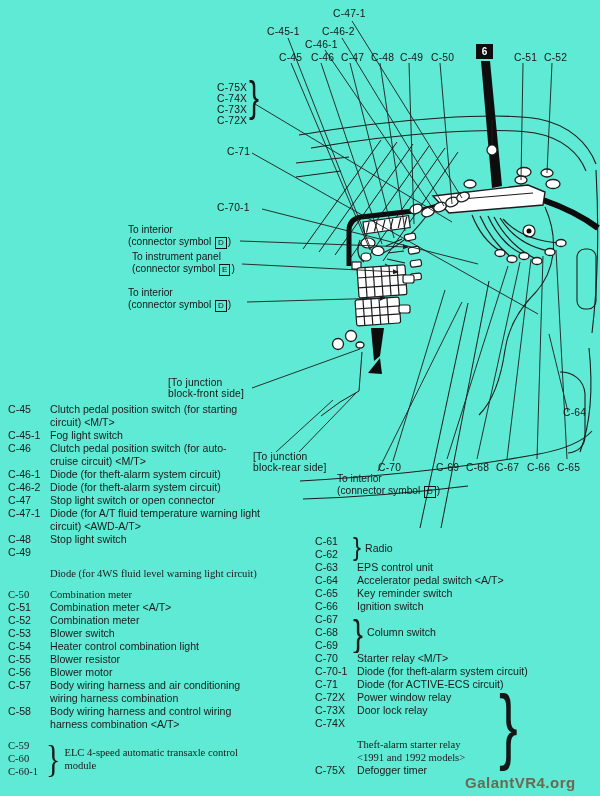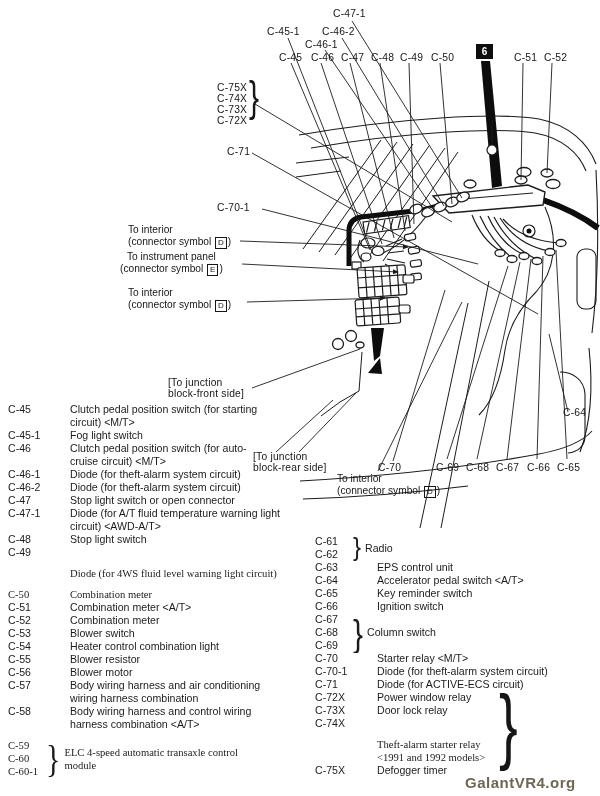--- a/index.html
+++ b/index.html
@@ -1,31 +1,31 @@
 <!DOCTYPE html>
 <html><head>
 <meta charset="utf-8">
 <style>
   html,body{margin:0;padding:0;background:#e9e9e9;}
-  #page{position:relative;width:600px;height:796px;background:#ffffff;overflow:hidden;
+  #page{position:relative;width:600px;height:796px;background:#5eead4;overflow:hidden;
         font-family:"Liberation Sans",sans-serif;color:#1b1b1b;}
   svg{position:absolute;left:0;top:0;pointer-events:none;}
   .dlabel{position:absolute;font-size:10.3px;line-height:11px;white-space:pre-line;
           letter-spacing:.2px;color:#161616;}
   .group-brace{position:absolute;font-size:30px;transform:scaleY(1.4);transform-origin:center;
           font-weight:400;color:#161616;}
   .note{position:absolute;font-size:10.2px;line-height:12px;color:#161616;white-space:nowrap;}
   .sym{display:inline-block;border:1px solid #161616;font-size:8px;line-height:8px;
        padding:1px 2px;margin:0 1px;vertical-align:0;}
   .marker6{position:absolute;width:17px;height:15px;background:#0d0d0d;color:#fff;
        font-size:10px;font-weight:bold;text-align:center;line-height:15px;}
   .legend{position:absolute;}
   .lrow{display:flex;align-items:center;}
   .lrow .lcode{width:42px;flex:none;font-size:10.6px;line-height:13px;white-space:pre-line;align-self:flex-start;}
-  .lrow .llabel{font-size:10.6px;line-height:13px;white-space:pre-line;margin-left:20px;}
+  .lrow .llabel{font-size:10.6px;line-height:13px;white-space:pre-line;margin-left:0;}
   .lrow.group .llabel{margin-left:4px;}
   .lrow.gap{margin-top:8px;font-family:Liberation Serif, serif;}
   .brace{line-height:1;font-weight:400;margin-left:-4px;}
   .brace.b2{font-size:24px;transform:scaleY(1.05);}
   .brace.b3{font-size:30px;transform:scaleY(1.25);}
   #cj{position:absolute;left:499px;top:692px;display:flex;align-items:center;}
   #cj .bigbrace{font-size:56px;font-weight:400;transform:scaleY(1.5);transform-origin:center;color:#161616;}
   #cj .cjtext{font-size:10.6px;line-height:12.5px;white-space:pre-line;margin-left:5px;letter-spacing:.2px;}
   #watermark{position:absolute;left:465px;top:774px;font-size:15px;font-weight:bold;
        letter-spacing:.5px;color:#6c6952;text-align:center;}
@@ -251,21 +251,21 @@
       <div class="dlabel" style="left: 436px; top: 462px;">C-69</div>
       <div class="dlabel" style="left: 466px; top: 462px;">C-68</div>
       <div class="dlabel" style="left: 496px; top: 462px;">C-67</div>
       <div class="dlabel" style="left: 527px; top: 462px;">C-66</div>
       <div class="dlabel" style="left: 557px; top: 462px;">C-65</div>
       <div class="dlabel" style="left: 563px; top: 407px;">C-64</div>
       <div class="note" style="left: 128px; top: 224px;">
         <div>To interior</div>
         <div>(connector symbol <span class="sym">D</span>)</div>
       </div>
-      <div class="note" style="left: 120px; top: 251px; text-align: center;">
+      <div class="note" style="left: 132px; top: 251px;">
         <div>To instrument panel</div>
         <div>(connector symbol <span class="sym">E</span>)</div>
       </div>
       <div class="note" style="left: 128px; top: 287px;">
         <div>To interior</div>
         <div>(connector symbol <span class="sym">D</span>)</div>
       </div>
       <div class="note" style="left: 337px; top: 473px;">
         <div>To interior</div>
         <div>(connector symbol <span class="sym">D</span>)</div>

